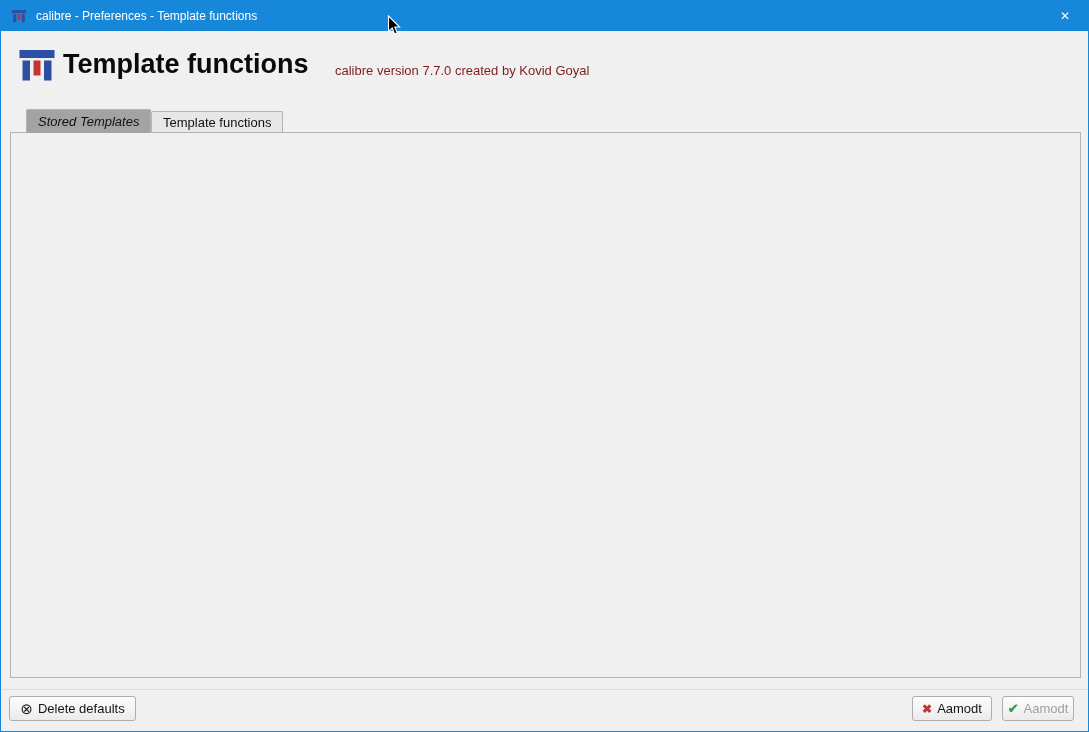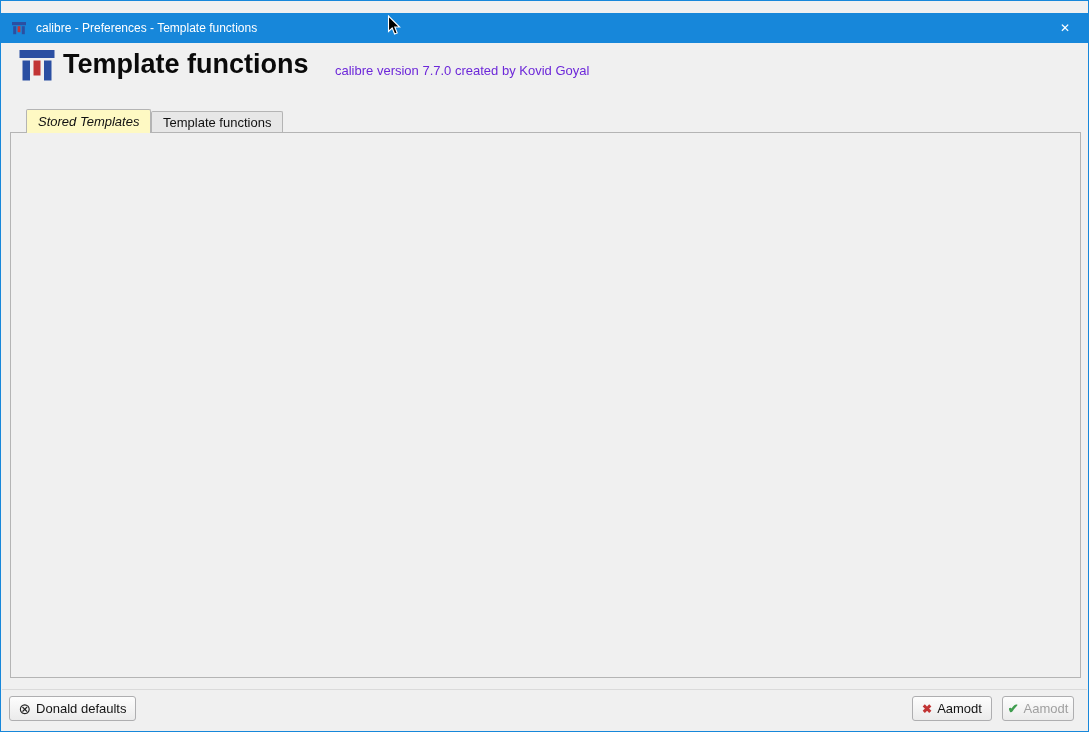--- a/index.html
+++ b/index.html
@@ -3,36 +3,36 @@
 <meta charset="utf-8">
 <style>
   * { box-sizing: border-box; margin: 0; padding: 0; }
   html,body { background:#555; }
   body { font-family:"Liberation Sans",sans-serif; }
   #window { position:relative; width:1089px; height:732px; background:#f0f0f0;
             border:1px solid #1787da; overflow:hidden; }
 
   
   #titlebar { position:absolute; left:0; top:0; width:100%; height:30px;
-              background:#1787da; display:flex; align-items:center;margin-top:12px; }
+              background:#1787da; display:flex; align-items:center; }
   #titlebar .t-icon { margin-left:10px; width:16px; height:16px; }
   #titlebar .t-text { margin-left:9px; color:#fff; font-size:12px; }
   #titlebar .t-close { margin-left:auto; width:46px; height:30px; display:flex;
                        align-items:center; justify-content:center; color:#fff; font-size:12px; }
 
   
   .hdr-logo { position:absolute; left:16px; top:44px; width:40px; height:40px; }
   .hdr-title { position:absolute; left:62px; top:48px; font-size:27px; font-weight:bold; color:#0a0a0a; }
-  .hdr-sub { position:absolute; left:334px; top:62px; font-size:13px; color:#6d28d9; }
+  .hdr-sub { position:absolute; left:334px; top:62px; font-size:13px; color:#7f1d1d; }
 
   
   .tab { position:absolute; height:21px; top:110px; display:flex; align-items:center;
          padding:0 11px; font-size:13px; color:#111; border:1px solid #b4b4b4;
          border-bottom:none; background:#e7e7e7; border-radius:2px 2px 0 0; z-index:2; }
-  .tab.active { top:108px; height:24px; background:#fef9c3; font-style:italic; }
+  .tab.active { top:108px; height:24px; background:#a3a3a3; font-style:italic; }
   #panel { position:absolute; left:9px; top:131px; width:1071px; height:546px;
            border:1px solid #b4b4b4; background:#f0f0f0; z-index:1; }
 
   .lbl { position:absolute; font-size:13px; color:#141414; white-space:nowrap; }
 
   .btn { position:absolute; display:flex; align-items:center; justify-content:center; gap:5px;
          background:linear-gradient(#fdfdfd,#ebebeb); border:1px solid #aeaeb0; border-radius:3px;
          font-size:13px; color:#141414; }
   .btn.disabled { color:#a0a0a0; }
 
@@ -276,21 +276,21 @@
     <div class="sb-btn">▲</div>
     <div class="sb-track">
       <div class="sb-thumb" style="height:93%;"></div>
     </div>
     <div class="sb-btn">▼</div>
   </div>
 
   <div id="footer-line"></div>
   <div class="btn" style="left:8px;top:695px;width:127px;height:25px;">
     <span class="icon-dark">⊗</span>
-    <span>Donald defaults</span>
+    <span>Delete defaults</span>
   </div>
   <div class="btn" style="left:911px;top:695px;width:80px;height:25px;">
     <span class="icon-red">✖</span>
     <span>Aamodt</span>
   </div>
   <div class="btn disabled" style="left:1001px;top:695px;width:72px;height:25px;">
     <span class="icon-green">✔</span>
     <span>Aamodt</span>
   </div>
 

